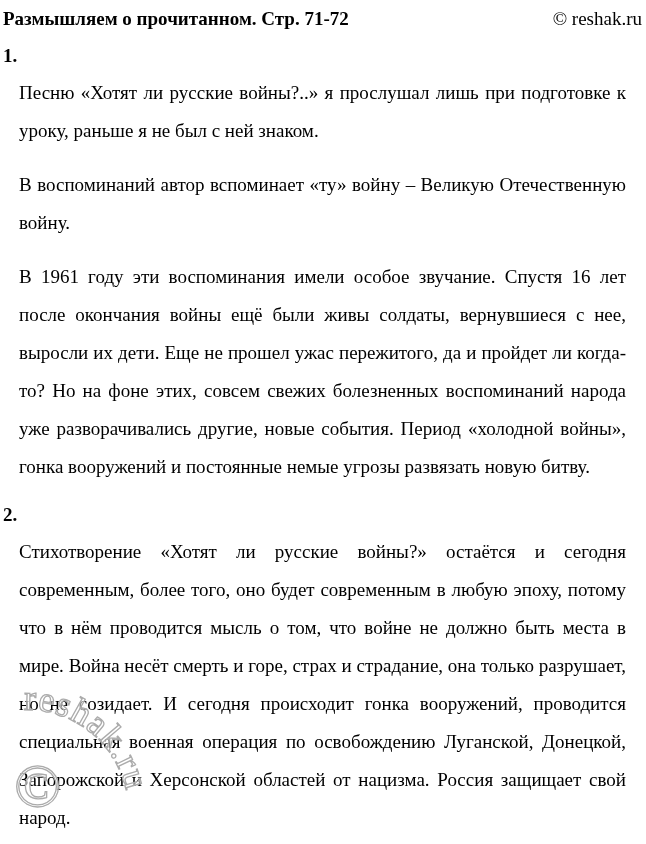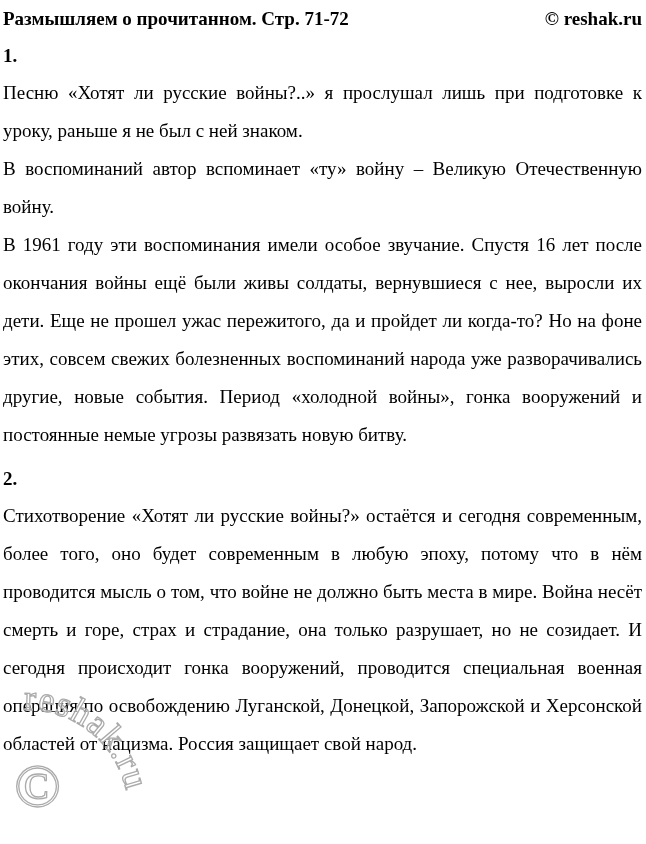--- a/index.html
+++ b/index.html
@@ -24,30 +24,30 @@
     display: flex;
     justify-content: space-between;
     align-items: baseline;
     font-size: 19px;
     line-height: 25px;
   }
   .title {
     font-weight: bold;
   }
   .copyright {
-    font-weight: bold;
+    font-weight: normal;
   }
   .num {
     font-weight: bold;
     font-size: 19px;
     line-height: 25px;
     margin-top: 12px;
   }
   p.para {
-    margin: 0;
+    margin: 16px;
     font-size: 19px;
     line-height: 38px;
     text-align: justify;
     text-justify: inter-word;
   }
   p.after-num {
     margin-top: 6px;
   }
   .watermark {
     position: absolute;

